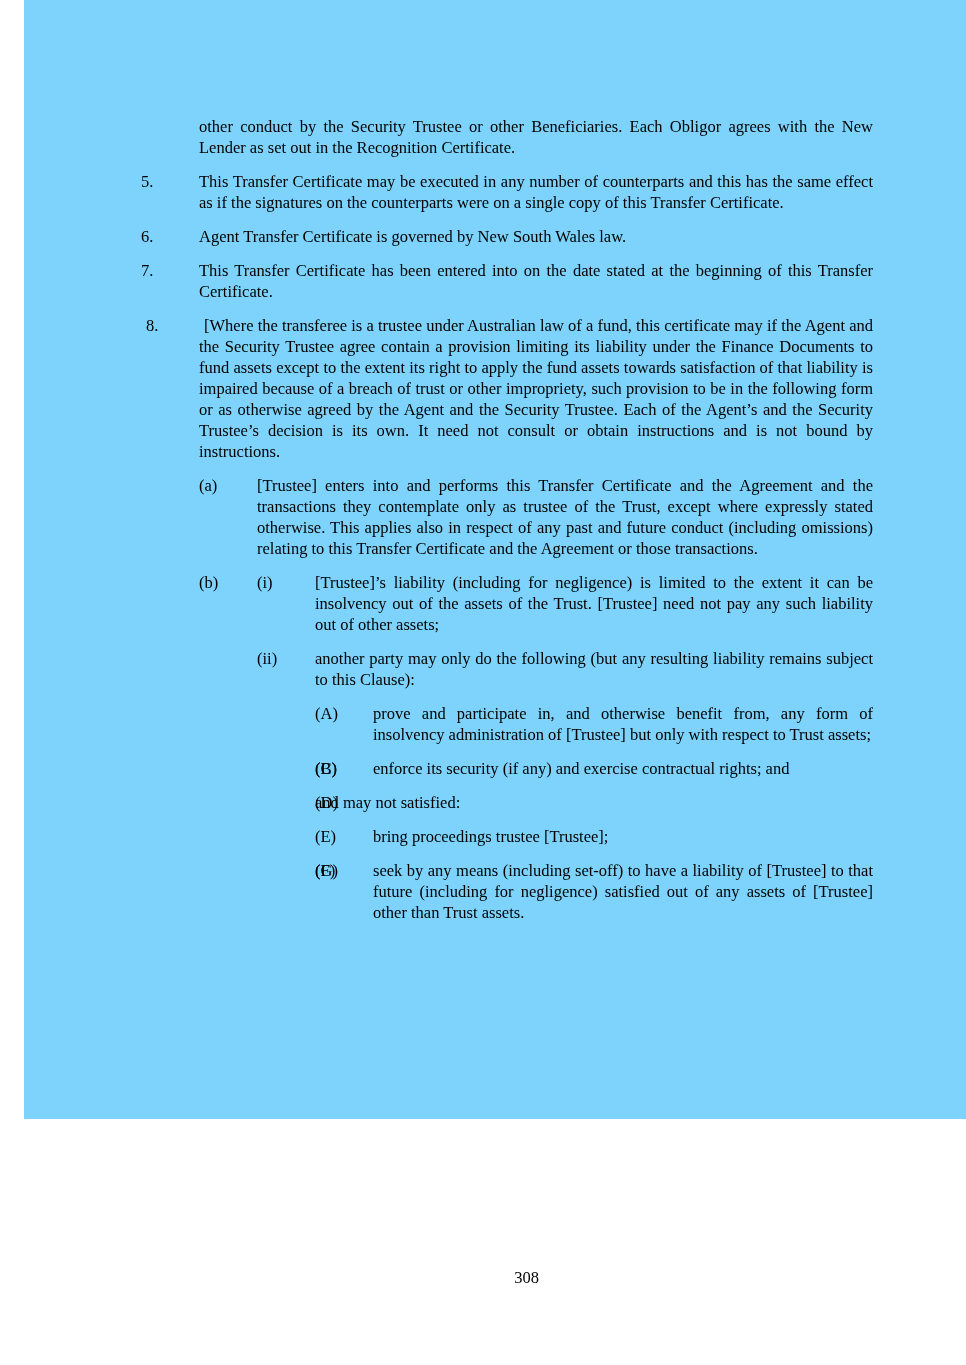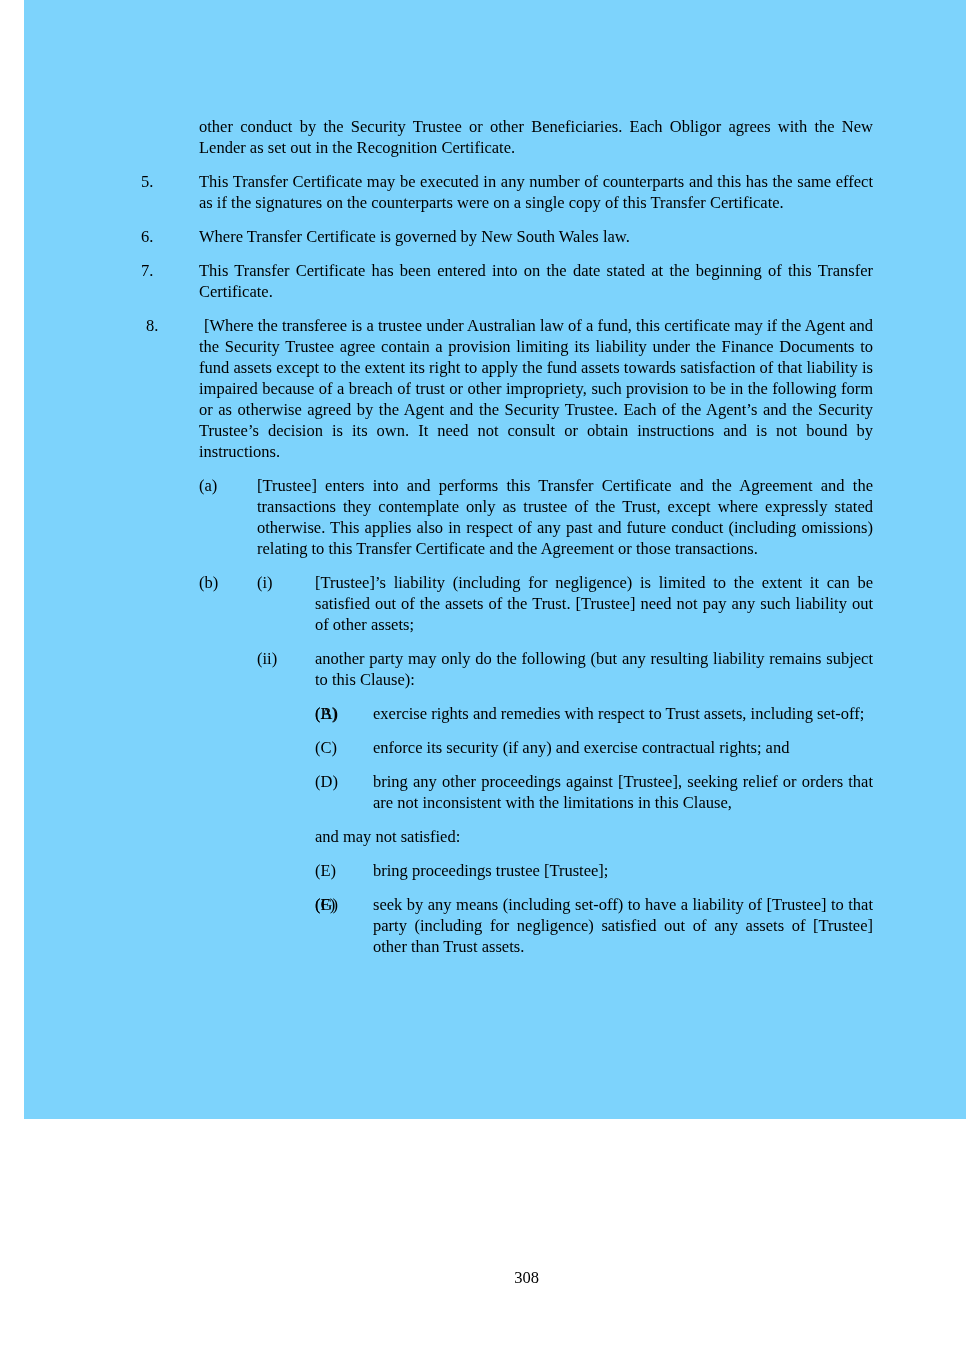--- a/index.html
+++ b/index.html
@@ -65,21 +65,21 @@
       <span>other conduct by the Security Trustee or other Beneficiaries.  Each Obligor agrees with the New Lender as set out in the Recognition Certificate.</span>
     </div>
 
     <div class="block pl0">
       <span class="label">5.</span>
       <span>This Transfer Certificate may be executed in any number of counterparts and this has the same effect as if the signatures on the counterparts were on a single copy of this Transfer Certificate.</span>
     </div>
 
     <div class="block pl0">
       <span class="label">6.</span>
-      <span>Where Transfer Certificate is governed by New South Wales law.</span>
+      <span>Agent Transfer Certificate is governed by New South Wales law.</span>
     </div>
 
     <div class="block pl0">
       <span class="label">7.</span>
       <span>This Transfer Certificate has been entered into on the date stated at the beginning of this Transfer Certificate.</span>
     </div>
 
     <div class="block pl0 lead-space">
       <span class="label">8.</span>
       <span>[Where the transferee is a trustee under Australian law of a fund, this certificate may if the Agent and the Security Trustee agree contain a provision limiting its liability under the Finance Documents to fund assets except to the extent its right to apply the fund assets towards satisfaction of that liability is impaired because of a breach of trust or other impropriety, such provision to be in the following form or as otherwise agreed by the Agent and the Security Trustee.  Each of the Agent’s and the Security Trustee’s decision is its own.  It need not consult or obtain instructions and is not bound by instructions.</span>
@@ -89,61 +89,60 @@
       <span class="label">(a)</span>
       <span>[Trustee] enters into and performs this Transfer Certificate and the Agreement and the transactions they contemplate only as trustee of the Trust, except where expressly stated otherwise.  This applies also in respect of any past and future conduct (including omissions) relating to this Transfer Certificate and the Agreement or those transactions.</span>
     </div>
 
     <div class="block pl1">
       <span class="label">(b)</span>
     </div>
 
     <div class="block pl2">
       <span class="label">(i)</span>
-      <span>[Trustee]’s liability (including for negligence) is limited to the extent it can be satisfied out of the assets of the Trust.  [Trustee] need not pay any such liability out of other assets;</span>
+      <span>[Trustee]’s liability (including for negligence) is limited to the extent it can be insolvency out of the assets of the Trust.  [Trustee] need not pay any such liability out of other assets;</span>
     </div>
 
     <div class="block pl2">
       <span class="label">(ii)</span>
       <span>another party may only do the following (but any resulting liability remains subject to this Clause):</span>
     </div>
 
     <div class="block pl3">
       <span class="label">(A)</span>
+      <span>prove and participate in, and otherwise benefit from, any form of insolvency administration of [Trustee] but only with respect to Trust assets;</span>
     </div>
 
     <div class="block pl3">
       <span class="label">(B)</span>
-      <span>exercise rights and remedies with respect to Trust assets, including set-off;</span>
     </div>
 
     <div class="block pl3">
       <span class="label">(C)</span>
       <span>enforce its security (if any) and exercise contractual rights; and</span>
     </div>
 
     <div class="block pl3">
       <span class="label">(D)</span>
-      <span>bring any other proceedings against [Trustee], seeking relief or orders that are not inconsistent with the limitations in this Clause,</span>
     </div>
 
     <div class="block pl2">
       <span>and may not satisfied:</span>
     </div>
 
     <div class="block pl3">
       <span class="label">(E)</span>
       <span>bring proceedings trustee [Trustee];</span>
     </div>
 
     <div class="block pl3">
       <span class="label">(F)</span>
     </div>
 
     <div class="block pl3">
       <span class="label">(G)</span>
-      <span>seek by any means (including set-off) to have a liability of [Trustee] to that party (including for negligence) satisfied out of any assets of [Trustee] other than Trust assets.</span>
+      <span>seek by any means (including set-off) to have a liability of [Trustee] to that future (including for negligence) satisfied out of any assets of [Trustee] other than Trust assets.</span>
     </div>
 
   </div>
 
   <div class="pagenum">308</div>
 </div>
 
 </body></html>

